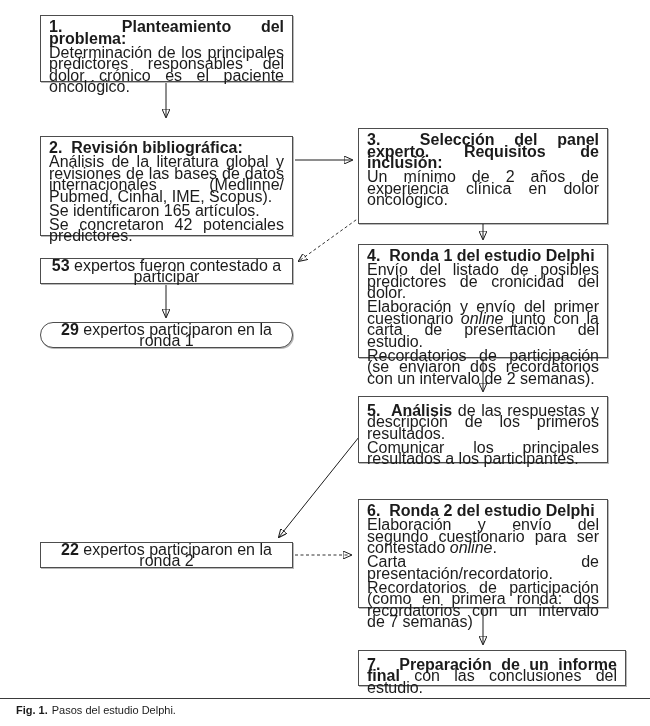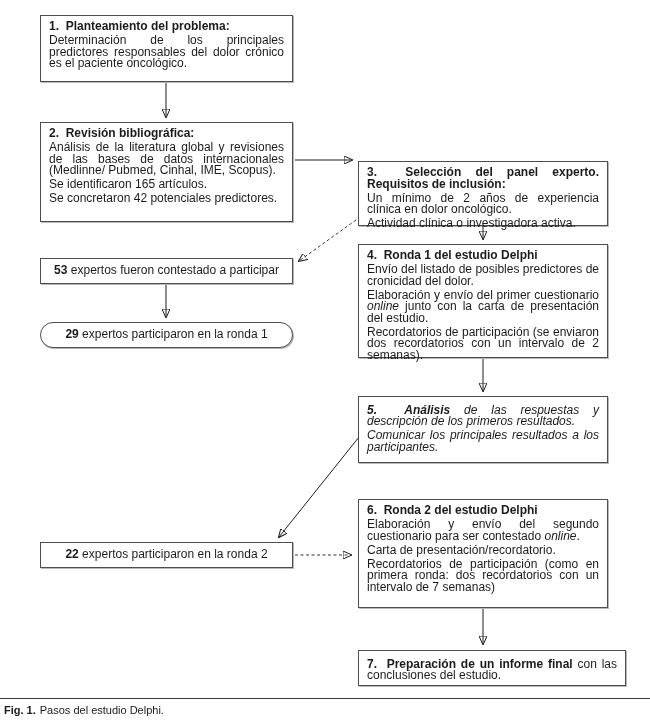--- a/index.html
+++ b/index.html
@@ -4,47 +4,47 @@
 <style>
   html,body{margin:0;padding:0;background:#fff;}
   .canvas{
     position:relative;width:650px;height:726px;background:#ffffff;overflow:hidden;
     font-family:"Liberation Sans",sans-serif;color:#1b1b1b;
     -webkit-font-smoothing:antialiased;
   }
   .box{
     position:absolute;box-sizing:border-box;background:#ffffff;
     border:1px solid #4d4d4d;box-shadow:1px 1px 0 rgba(0,0,0,0.28);
-    padding:5px 8px;font-size:12px;line-height:11.5px;
+    padding:5px 8px;font-size:16px;line-height:11.5px;
   }
   .box-title{font-weight:bold;text-align:justify;margin:0 0 2px 0;}
   .box p{margin:2.5px 0;text-align:justify;}
   .b{font-weight:bold;}
   .i{font-style:italic;}
   .count{
     display:flex;align-items:center;justify-content:center;
     text-align:center;padding:0 4px;
   }
   
   #b1{left:40px;top:15px;width:253px;height:67px;}
-  #b2{left:40px;top:122px;width:253px;height:100px;}
-  #b3{left:358px;top:128px;width:250px;height:65px;margin-top:33px;}
+  #b2{left:40px;top:136px;width:253px;height:100px;}
+  #b3{left:358px;top:128px;width:250px;height:96px;}
   #b53{left:40px;top:258px;width:253px;height:26px;}
   #b29{left:40px;top:322px;width:253px;height:26px;border-radius:13px;}
   #b4{left:358px;top:244px;width:250px;height:114px;}
-  #b5{left:358px;top:396px;width:250px;height:67px;font-style:italic;}
+  #b5{left:358px;top:396px;width:250px;height:67px;}
   #b22{left:40px;top:542px;width:253px;height:26px;}
   #b6{left:358px;top:499px;width:250px;height:109px;}
   #b7{left:358px;top:650px;width:268px;height:36px;}
   svg.arrows{position:absolute;left:0;top:0;width:650px;height:726px;pointer-events:none;}
   svg.arrows path{stroke:#1c1c1c;fill:none;stroke-width:1;}
   svg.arrows path.dashed{stroke-dasharray:3,2.5;stroke-width:0.9;}
   .caption-rule{position:absolute;left:0;top:698px;width:650px;border-top:1px solid #3a3a3a;}
   .caption{position:absolute;left:4px;top:704px;font-size:11px;line-height:13px;}
-  .caption .lbl{font-weight:bold;margin-right:4px;}
+  .caption .lbl{font-weight:bold;margin-right:4px;margin-left:12px;}
 </style>
 </head>
 <body>
 
 <div class="canvas">
 
   <svg class="arrows" viewBox="0 0 650 726">
     <defs>
       <marker id="ah" markerUnits="userSpaceOnUse" markerWidth="9" markerHeight="8" refX="8" refY="4" orient="auto">
         <path d="M0,0 L9,4 L0,8 z" fill="#1c1c1c" stroke="none"></path>
@@ -69,21 +69,20 @@
   <div class="box" id="b2">
     <div class="box-title">2.&nbsp; Revisión bibliográfica:</div>
     <p><span>Análisis de la literatura global y revisiones de las bases de datos internacionales (Medlinne/ Pubmed, Cinhal, IME, Scopus).</span></p>
     <p><span>Se identificaron 165 artículos.</span></p>
     <p><span>Se concretaron 42 potenciales predictores.</span></p>
   </div>
 
   <div class="box" id="b3">
     <div class="box-title">3.&nbsp; Selección del panel experto. Requisitos de inclusión:</div>
     <p><span>Un mínimo de 2 años de experiencia clínica en dolor oncológico.</span></p>
-    <p><span>Actividad clínica o investigadora activa.</span></p>
   </div>
 
   <div class="box count" id="b53">
     <span><span class="b">53 </span><span>expertos fueron contestado a participar</span></span>
   </div>
 
   <div class="box count" id="b29">
     <span><span class="b">29 </span><span>expertos participaron en la ronda 1</span></span>
   </div>
 

